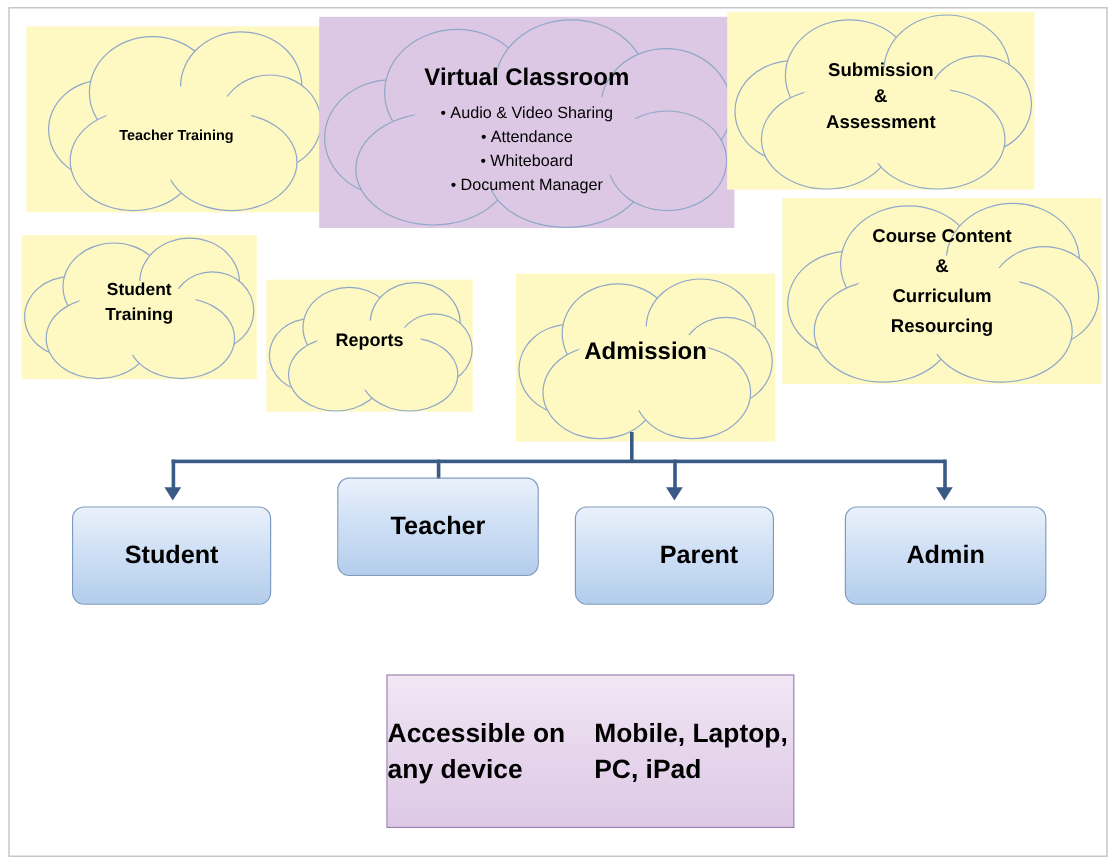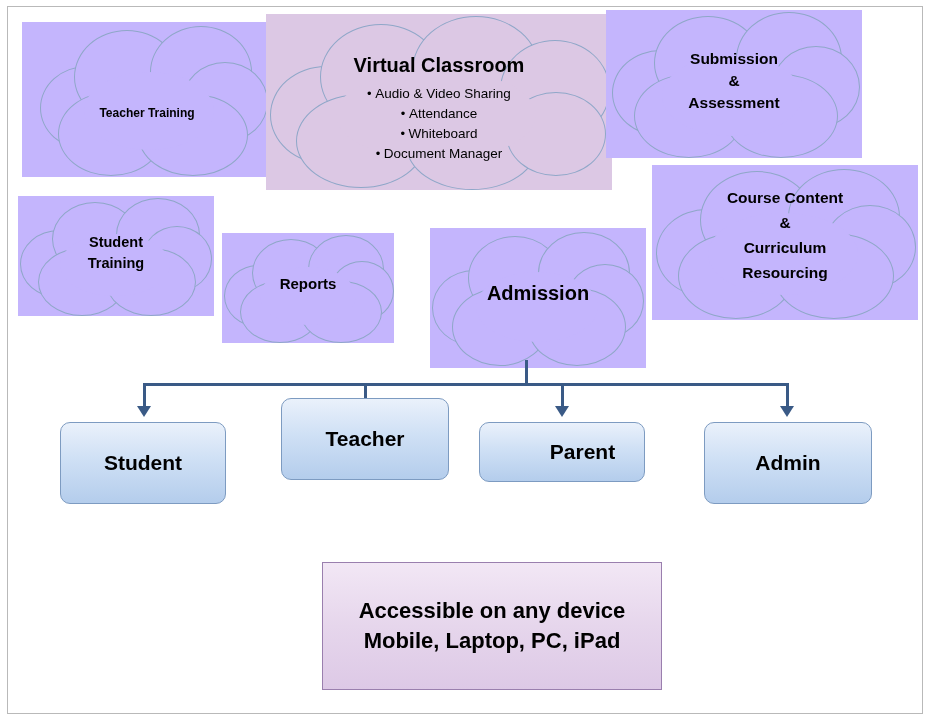--- a/index.html
+++ b/index.html
@@ -30,21 +30,21 @@
   .cloud {
     position: absolute;
     box-sizing: border-box;
   }
   .cloud .lobe {
     position: absolute;
     border-radius: 50%;
     background: inherit;
     border: 1px solid #8fa7c8;
   }
-  .cloud-blue { background: #c4b5fd; }
+  .cloud-blue { background: #fef9c3; }
   .cloud-purple { background: #dcc8e4; }
   .cloud-text {
     position: absolute;
     left: 0;
     right: 0;
     text-align: center;
     z-index: 5;
     color: #000000;
     font-weight: bold;
   }
@@ -68,29 +68,29 @@
     font-weight: bold;
     font-size: 21px;
     color: #000;
     box-sizing: border-box;
   }
   .devbox {
     position: absolute;
     border: 1px solid #9a7fae;
     background: linear-gradient(to bottom, #f2e7f5 0%, #e6d6ec 50%, #ddc9e6 100%);
     display: flex;
-    flex-direction: column;
+    flex-direction: row;
     align-items: center;
     justify-content: center;
     font-weight: bold;
     font-size: 22px;
     line-height: 30px;
     color: #000;
     box-sizing: border-box;
-    text-align: right;
+    text-align: left;
   }
   
   .conn {
     position: absolute;
     background: #3a5a86;
   }
   .arrowhead {
     position: absolute;
     width: 0;
     height: 0;
@@ -211,21 +211,21 @@
   <div class="arrowhead" style="left:358px; top:406px;"></div>
   <div class="arrowhead" style="left:555px; top:406px;"></div>
   <div class="arrowhead" style="left:780px; top:406px;"></div>
 
   <div class="rbox" style="left:60px; top:422px; width:166px; height:82px;">
     <span>Student</span>
   </div>
   <div class="rbox" style="left:281px; top:398px; width:168px; height:82px;">
     <span>Teacher</span>
   </div>
-  <div class="rbox" style="left:479px; top:422px; width:166px; height:60px;padding-left:41px;">
+  <div class="rbox" style="left:479px; top:422px; width:166px; height:82px;padding-left:41px;">
     <span>Parent</span>
   </div>
   <div class="rbox" style="left:704px; top:422px; width:168px; height:82px;">
     <span>Admin</span>
   </div>
 
   <div class="devbox" style="left:322px; top:562px; width:340px; height:128px;">
     <div>Accessible on any device</div>
     <div>Mobile, Laptop, PC, iPad</div>
   </div>

